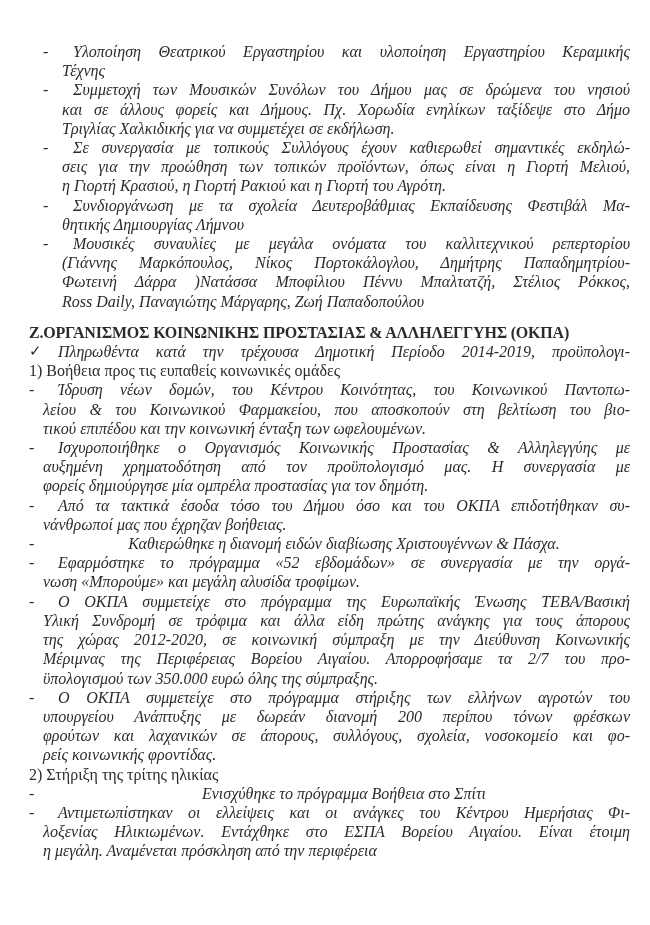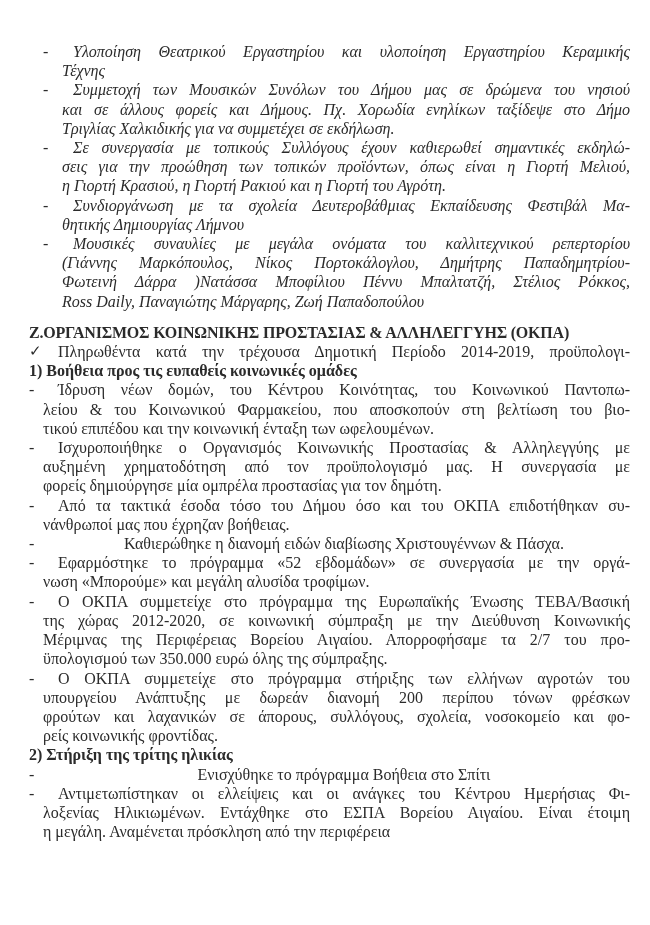--- a/index.html
+++ b/index.html
@@ -16,29 +16,29 @@
     box-sizing: border-box;
     padding: 42px 20px 0 29px;
     width: 650px;
   }
   .block-heading {
     font-weight: bold;
     margin-top: 12px;
     white-space: nowrap;
     letter-spacing: -0.2px;
   }
-  .block-subheading { font-weight: bold; }
+  .block-subheading { font-weight: normal; }
   .list { }
   .item { position: relative; }
   .marker { position: absolute; top: 0; }
   .deep .marker   { left: 14px; }
   .deep .line     { margin-left: 33px; font-style: italic; }
   .deep .first    { text-indent: 11px; }
   .shallow .marker{ left: 0; }
-  .shallow .line  { margin-left: 14px; }
+  .shallow .line  { margin-left: 14px; font-style: italic; }
   .shallow .first { text-indent: 15px; text-align: center; }
   .line.just {
     text-align: justify;
     text-align-last: justify;
   }
   .check { font-size: 15px; }
 </style>
 </head>
 <body>
 
@@ -106,20 +106,21 @@
           <div class="line first">Καθιερώθηκε η διανομή ειδών διαβίωσης Χριστουγέννων &amp; Πάσχα.</div>
         </div>
         <div class="item">
           <span class="marker">-</span>
           <div class="line first just">Εφαρμόστηκε το πρόγραμμα «52 εβδομάδων» σε συνεργασία με την οργά-</div>
           <div class="line">νωση «Μπορούμε» και μεγάλη αλυσίδα τροφίμων.</div>
         </div>
         <div class="item">
           <span class="marker">-</span>
           <div class="line first just">Ο ΟΚΠΑ συμμετείχε στο πρόγραμμα της Ευρωπαϊκής Ένωσης ΤΕΒΑ/Βασική</div>
+          <div class="line just">Υλική Συνδρομή σε τρόφιμα και άλλα είδη πρώτης ανάγκης για τους άπορους</div>
           <div class="line just">της χώρας 2012-2020, σε κοινωνική σύμπραξη με την Διεύθυνση Κοινωνικής</div>
           <div class="line just">Μέριμνας της Περιφέρειας Βορείου Αιγαίου. Απορροφήσαμε τα 2/7 του προ-</div>
           <div class="line">ϋπολογισμού των 350.000 ευρώ όλης της σύμπραξης.</div>
         </div>
         <div class="item">
           <span class="marker">-</span>
           <div class="line first just">Ο ΟΚΠΑ συμμετείχε στο πρόγραμμα στήριξης των ελλήνων αγροτών του</div>
           <div class="line just">υπουργείου Ανάπτυξης με δωρεάν διανομή 200 περίπου τόνων φρέσκων</div>
           <div class="line just">φρούτων και λαχανικών σε άπορους, συλλόγους, σχολεία, νοσοκομείο και φο-</div>
           <div class="line">ρείς κοινωνικής φροντίδας.</div>

